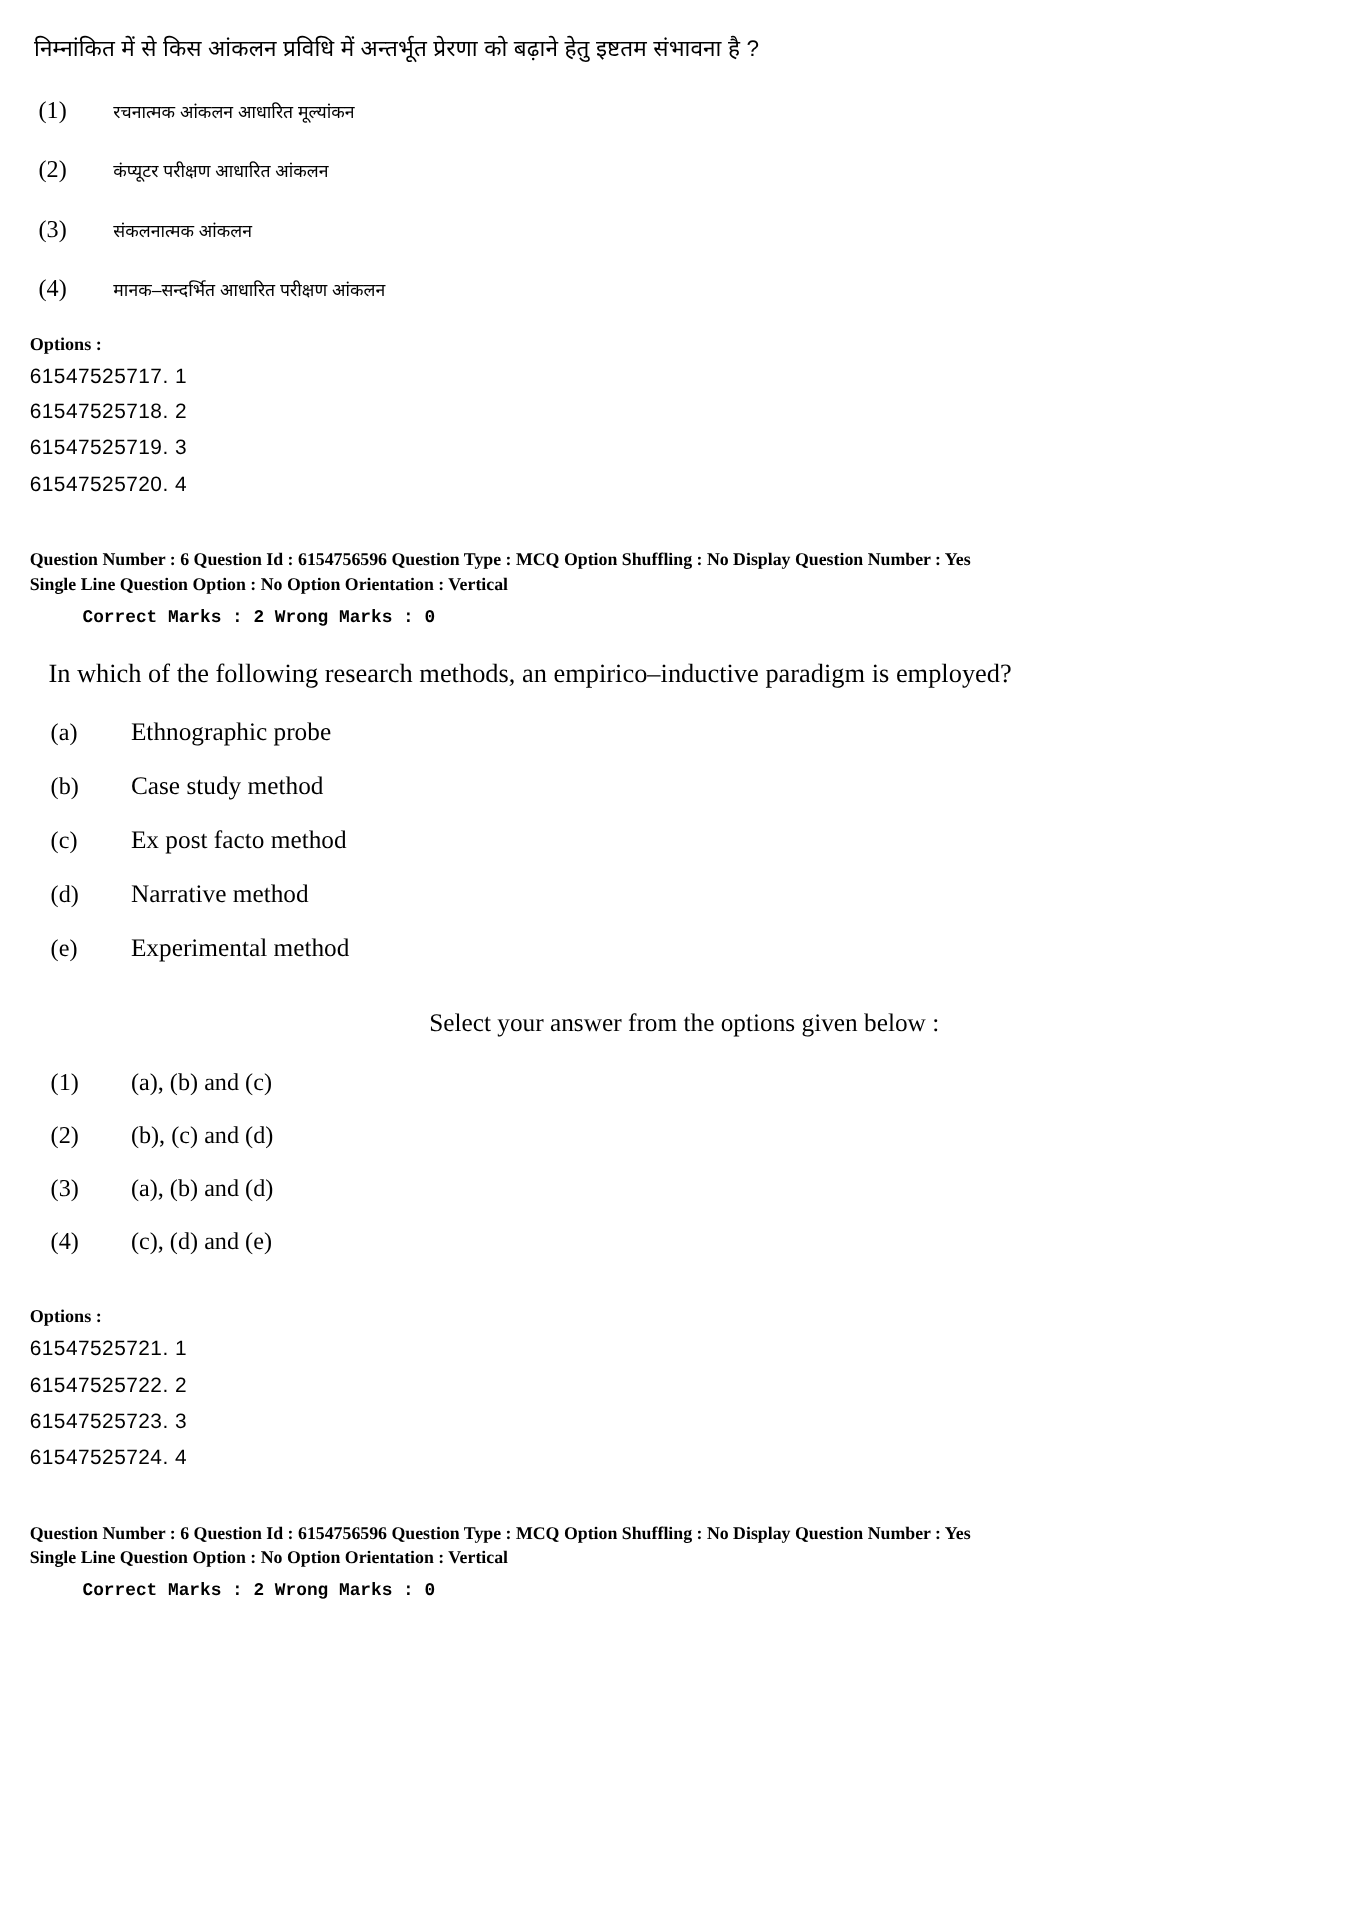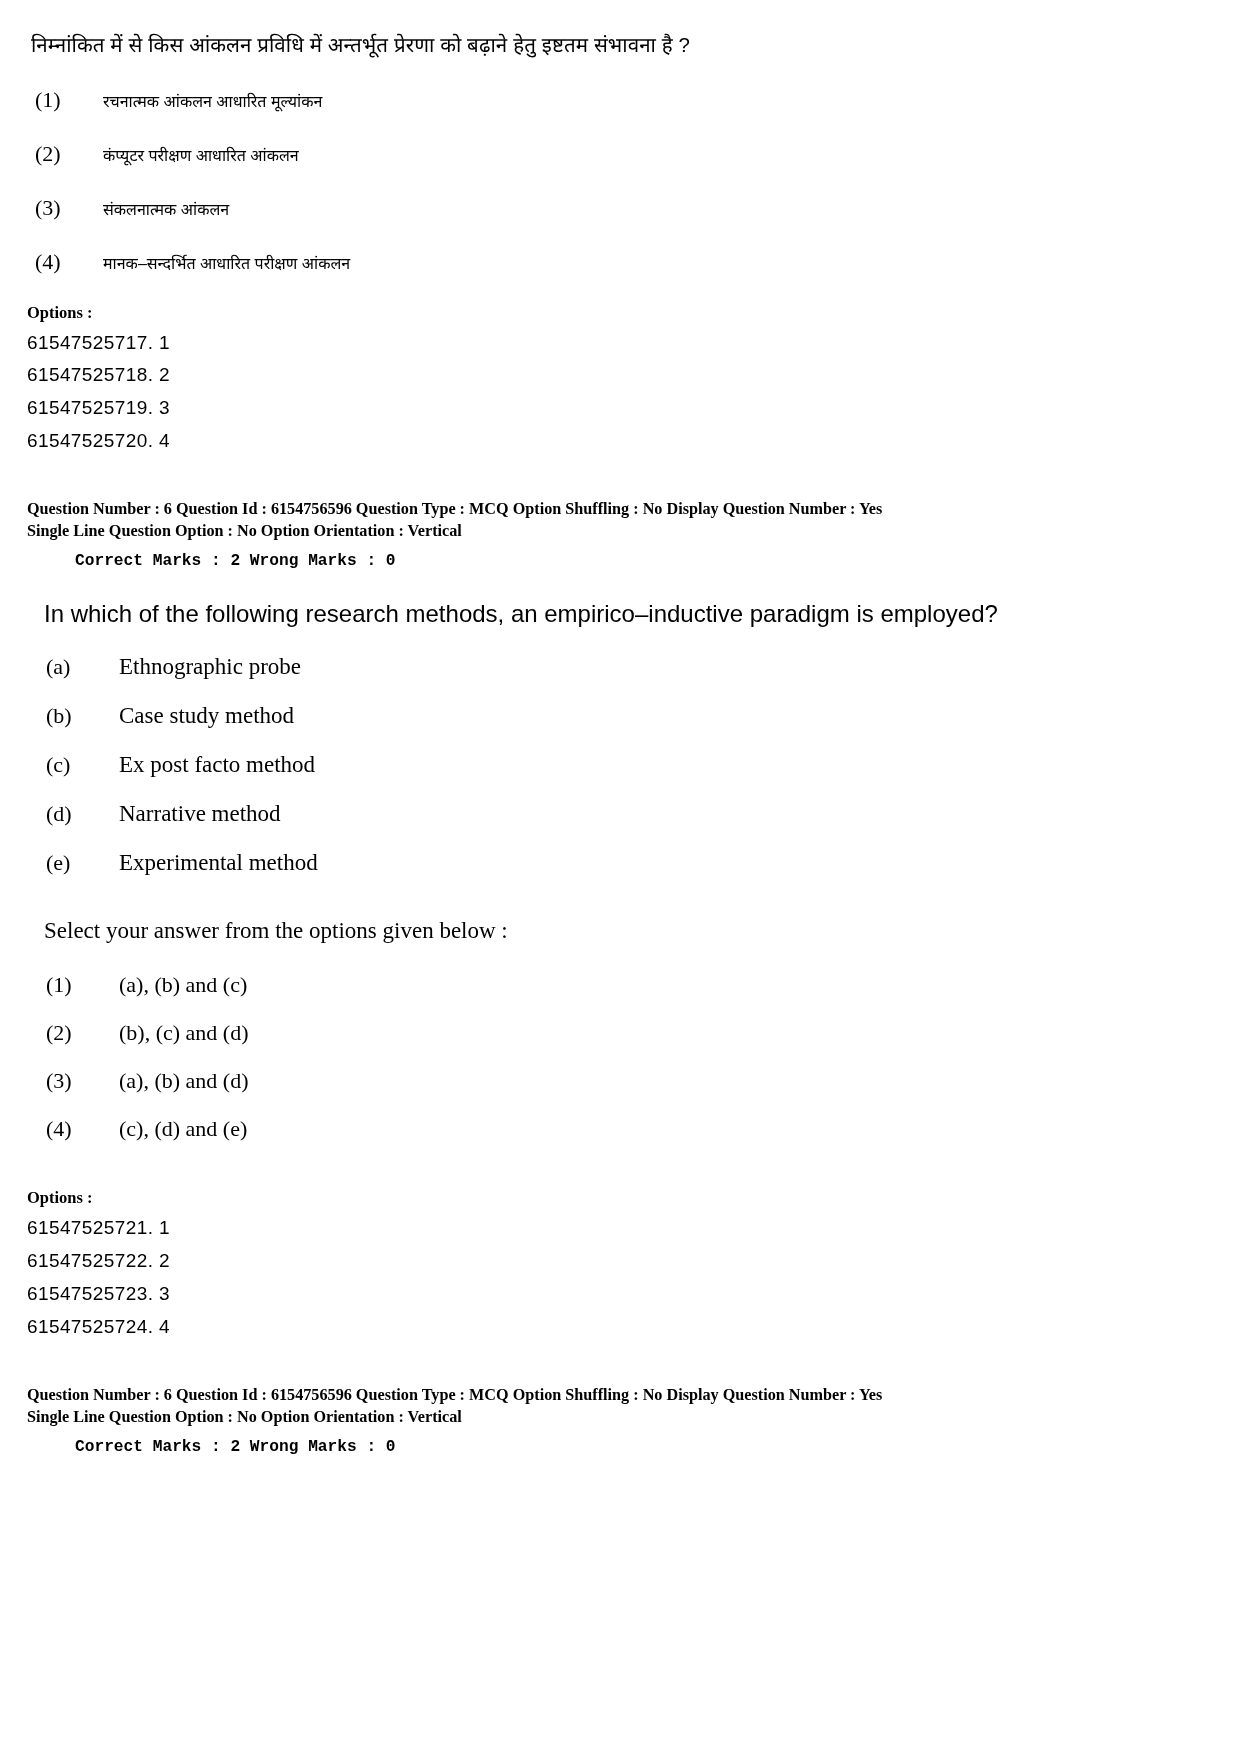--- a/index.html
+++ b/index.html
@@ -84,21 +84,21 @@
   .meta-marks {
     margin-top: 9px;
     font-family: Liberation Mono, monospace;
     font-weight: bold;
     font-size: 16.2px;
     margin-left: 48px;
   }
 
   
   .en-question {
-    font-family: Liberation Sans, sans-serif;
+    font-family: Liberation Serif, serif;
     font-size: 24px;
     margin: 28px 0 0 44px;
     white-space: nowrap;
   }
   .en-sub-list {
     margin: 26px 0 0 0;
     padding: 0;
     list-style: none;
   }
   .en-sub {
@@ -114,20 +114,21 @@
   }
   .en-sub-text {
     font-size: 23px;
     white-space: nowrap;
   }
 
   .select-line {
     font-size: 23px;
     margin: 42px 0 0 44px;
     white-space: nowrap;
+    text-align: center;
   }
 
   .en-opt-list {
     margin: 28px 0 0 0;
     padding: 0;
     list-style: none;
   }
   .en-opt {
     display: flex;
     align-items: baseline;

